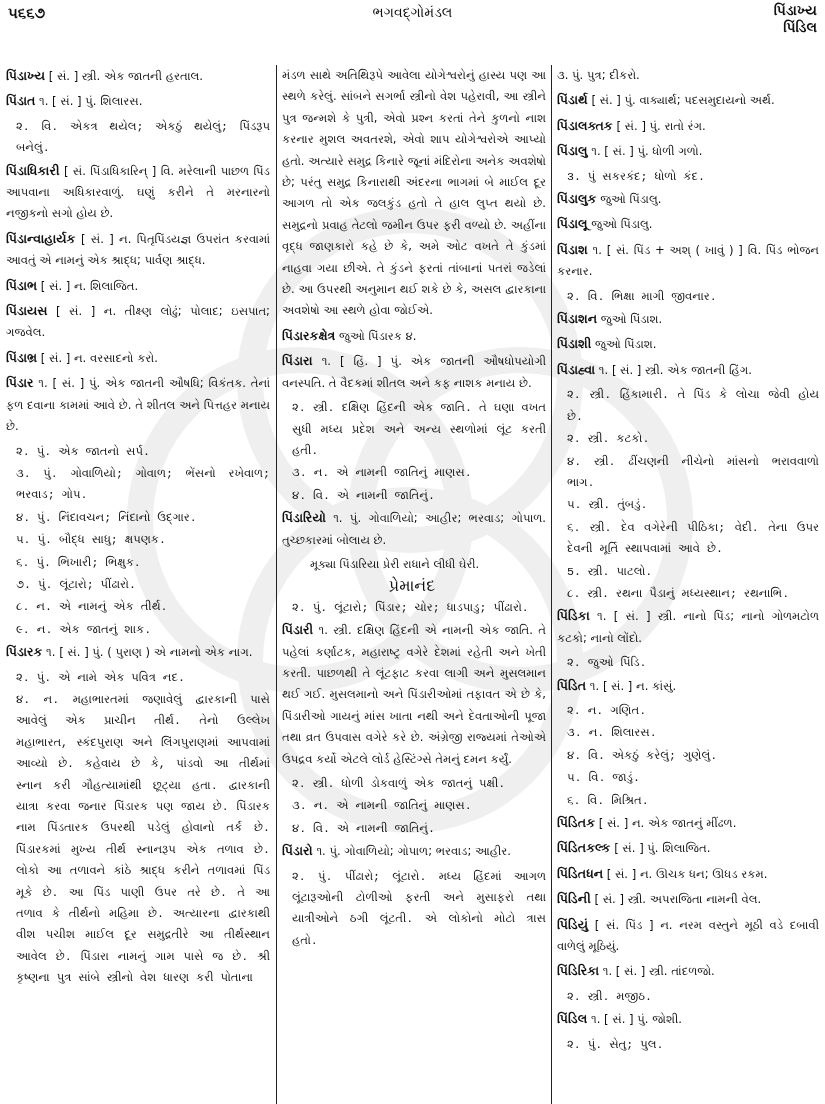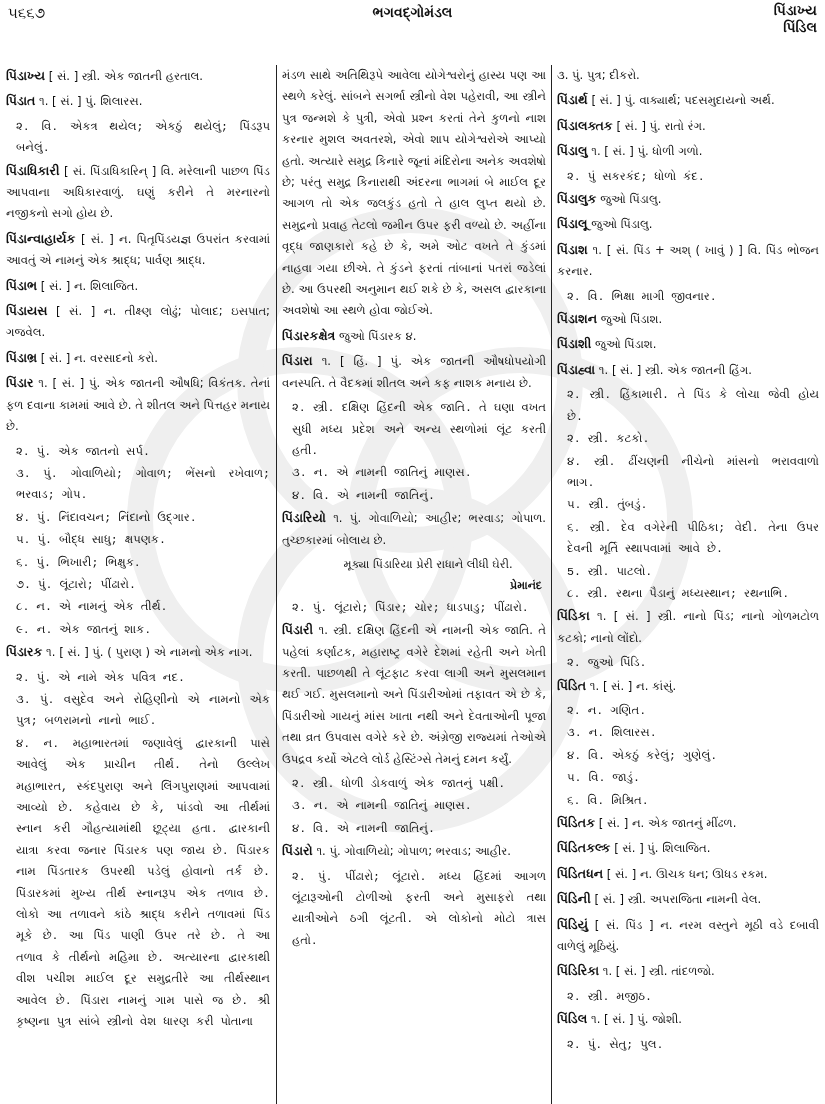--- a/index.html
+++ b/index.html
@@ -1,36 +1,36 @@
 <!DOCTYPE html>
 <html><head>
 <meta charset="utf-8">
 <style>
   html, body { margin:0; padding:0; background:#ffffff; }
   body { width:825px; height:1104px; overflow:hidden; position:relative;
          font-family:"DejaVu Sans", "Liberation Sans", sans-serif; color:#111; }
   .watermark { position:absolute; left:0; top:0; width:825px; height:1104px; pointer-events:none; z-index:0; }
   .page { position:relative; z-index:1; }
   .header { position:absolute; top:0; left:0; width:825px; height:46px; }
-  .page-no { position:absolute; left:8px; top:4px; font-size:15px; font-weight:normal; }
-  .running-title { position:absolute; left:0; right:0; top:4px; text-align:center; font-size:14px; font-weight:bold; }
+  .page-no { position:absolute; left:8px; top:4px; font-size:15px; font-weight:bold; }
+  .running-title { position:absolute; left:0; right:0; top:4px; text-align:center; font-size:14px; font-weight:normal; }
   .guide { position:absolute; right:8px; top:2px; text-align:right; font-size:14px; font-weight:bold; line-height:17px; }
   .cols { position:absolute; top:65px; left:0; width:825px; height:1050px; }
   .col { position:absolute; top:0; height:1050px; overflow:hidden; font-size:11.6px; line-height:21.4px; }
   .col1 { left:6px; width:264px; }
   .col2 { left:282px; width:264px; }
   .col3 { left:557px; width:262px; }
   .sep { position:absolute; top:0; width:1px; height:1050px; background:#222; }
   .sep1 { left:276px; } .sep2 { left:551px; }
   .entry { margin:0 0 3px 0; text-align:justify; }
   .entry .hw { font-weight:bold; font-size:12.6px; }
   .entry .body { }
   .sense { margin:0 0 1px 0; padding-left:10px; text-indent:0; text-align:justify;font-family:Liberation Mono, monospace; }
-  .quote { padding-left:28px; font-size:11.4px;text-align:center; }
-  .attrib { text-align:right; padding-right:4px; font-size:11px;font-weight:bold; }
+  .quote { padding-left:28px; font-size:11.4px; }
+  .attrib { text-align:center; padding-right:4px; font-size:16px; }
 </style>
 </head>
 <body>
 
 <svg class="watermark" viewBox="0 0 825 1104">
   <g fill="none" stroke="#efefef" stroke-width="26">
     <circle cx="300" cy="520" r="160"></circle>
     <circle cx="520" cy="520" r="160"></circle>
     <circle cx="410" cy="380" r="160"></circle>
     <circle cx="410" cy="660" r="160"></circle>
@@ -63,21 +63,20 @@
         <div class="sense">૨. પું. એક જાતનો સર્પ.</div>
         <div class="sense">૩. પું. ગોવાળિયો; ગોવાળ; ભેંસનો રખેવાળ; ભરવાડ; ગોપ.</div>
         <div class="sense">૪. પું. નિંદાવચન; નિંદાનો ઉદ્ગાર.</div>
         <div class="sense">૫. પું. બૌદ્ધ સાધુ; ક્ષપણક.</div>
         <div class="sense">૬. પું. ભિખારી; ભિક્ષુક.</div>
         <div class="sense">૭. પું. લૂંટારો; પીંઢારો.</div>
         <div class="sense">૮. ન. એ નામનું એક તીર્થ.</div>
         <div class="sense">૯. ન. એક જાતનું શાક.</div>
         <div class="entry"><span class="hw">પિંડારક</span> <span class="body">૧. [ સં. ] પું. ( પુરાણ ) એ નામનો એક નાગ.</span></div>
         <div class="sense">૨. પું. એ નામે એક પવિત્ર નદ.</div>
-        <div class="sense">૩. પું. વસુદેવ અને રોહિણીનો એ નામનો એક પુત્ર; બળરામનો નાનો ભાઈ.</div>
         <div class="sense">૪. ન. મહાભારતમાં જણાવેલું દ્વારકાની પાસે આવેલું એક પ્રાચીન તીર્થ. તેનો ઉલ્લેખ મહાભારત, સ્કંદપુરાણ અને લિંગપુરાણમાં આપવામાં આવ્યો છે. કહેવાય છે કે, પાંડવો આ તીર્થમાં સ્નાન કરી ગૌહત્યામાંથી છૂટ્યા હતા. દ્વારકાની યાત્રા કરવા જનાર પિંડારક પણ જાય છે. પિંડારક નામ પિંડતારક ઉપરથી પડેલું હોવાનો તર્ક છે. પિંડારકમાં મુખ્ય તીર્થ સ્નાનરૂપ એક તળાવ છે. લોકો આ તળાવને કાંઠે શ્રાદ્ધ કરીને તળાવમાં પિંડ મૂકે છે. આ પિંડ પાણી ઉપર તરે છે. તે આ તળાવ કે તીર્થનો મહિમા છે. અત્યારના દ્વારકાથી વીશ પચીશ માઈલ દૂર સમુદ્રતીરે આ તીર્થસ્થાન આવેલ છે. પિંડારા નામનું ગામ પાસે જ છે. શ્રી કૃષ્ણના પુત્ર સાંબે સ્ત્રીનો વેશ ધારણ કરી પોતાના</div>
       </div>
     <div class="col col2">
         <div class="entry"><span class="body">મંડળ સાથે અતિથિરૂપે આવેલા યોગેશ્વરોનું હાસ્ય પણ આ સ્થળે કરેલું. સાંબને સગર્ભા સ્ત્રીનો વેશ પહેરાવી, આ સ્ત્રીને પુત્ર જન્મશે કે પુત્રી, એવો પ્રશ્ન કરતાં તેને કુળનો નાશ કરનાર મુશલ અવતરશે, એવો શાપ યોગેશ્વરોએ આપ્યો હતો. અત્યારે સમુદ્ર કિનારે જૂનાં મંદિરોના અનેક અવશેષો છે; પરંતુ સમુદ્ર કિનારાથી અંદરના ભાગમાં બે માઈલ દૂર આગળ તો એક જલકુંડ હતો તે હાલ લુપ્ત થયો છે. સમુદ્રનો પ્રવાહ તેટલો જમીન ઉપર ફરી વળ્યો છે. અહીંના વૃદ્ધ જાણકારો કહે છે કે, અમે ઓટ વખતે તે કુંડમાં નાહવા ગયા છીએ. તે કુંડને ફરતાં તાંબાનાં પતરાં જડેલાં છે. આ ઉપરથી અનુમાન થઈ શકે છે કે, અસલ દ્વારકાના અવશેષો આ સ્થળે હોવા જોઈએ.</span></div>
         <div class="entry"><span class="hw">પિંડારકક્ષેત્ર</span> <span class="body">જુઓ પિંડારક ૪.</span></div>
         <div class="entry"><span class="hw">પિંડારા</span> <span class="body">૧. [ હિં. ] પું. એક જાતની ઔષધોપયોગી વનસ્પતિ. તે વૈદકમાં શીતલ અને કફ નાશક મનાય છે.</span></div>
         <div class="sense">૨. સ્ત્રી. દક્ષિણ હિંદની એક જાતિ. તે ઘણા વખત સુધી મધ્ય પ્રદેશ અને અન્ય સ્થળોમાં લૂંટ કરતી હતી.</div>
         <div class="sense">૩. ન. એ નામની જાતિનું માણસ.</div>
         <div class="sense">૪. વિ. એ નામની જાતિનું.</div>
         <div class="entry"><span class="hw">પિંડારિયો</span> <span class="body">૧. પું. ગોવાળિયો; આહીર; ભરવાડ; ગોપાળ. તુચ્છકારમાં બોલાય છે.</span></div>
@@ -89,21 +88,21 @@
         <div class="sense">૩. ન. એ નામની જાતિનું માણસ.</div>
         <div class="sense">૪. વિ. એ નામની જાતિનું.</div>
         <div class="entry"><span class="hw">પિંડારો</span> <span class="body">૧. પું. ગોવાળિયો; ગોપાળ; ભરવાડ; આહીર.</span></div>
         <div class="sense">૨. પું. પીંઢારો; લૂંટારો. મધ્ય હિંદમાં આગળ લૂંટારૂઓની ટોળીઓ ફરતી અને મુસાફરો તથા યાત્રીઓને ઠગી લૂંટતી. એ લોકોનો મોટો ત્રાસ હતો.</div>
       </div>
     <div class="col col3">
         <div class="entry"><span class="body">૩. પું. પુત્ર; દીકરો.</span></div>
         <div class="entry"><span class="hw">પિંડાર્થ</span> <span class="body">[ સં. ] પું. વાક્યાર્થ; પદસમુદાયનો અર્થ.</span></div>
         <div class="entry"><span class="hw">પિંડાલક્તક</span> <span class="body">[ સં. ] પું. રાતો રંગ.</span></div>
         <div class="entry"><span class="hw">પિંડાલુ</span> <span class="body">૧. [ સં. ] પું. ધોળી ગળો.</span></div>
-        <div class="sense">૨. પું સકરકંદ; ધોળો કંદ.</div>
+        <div class="sense">3. પું સકરકંદ; ધોળો કંદ.</div>
         <div class="entry"><span class="hw">પિંડાલુક</span> <span class="body">જુઓ પિંડાલુ.</span></div>
         <div class="entry"><span class="hw">પિંડાલૂ</span> <span class="body">જુઓ પિંડાલુ.</span></div>
         <div class="entry"><span class="hw">પિંડાશ</span> <span class="body">૧. [ સં. પિંડ + અશ્ ( ખાવું ) ] વિ. પિંડ ભોજન કરનાર.</span></div>
         <div class="sense">૨. વિ. ભિક્ષા માગી જીવનાર.</div>
         <div class="entry"><span class="hw">પિંડાશન</span> <span class="body">જુઓ પિંડાશ.</span></div>
         <div class="entry"><span class="hw">પિંડાશી</span> <span class="body">જુઓ પિંડાશ.</span></div>
         <div class="entry"><span class="hw">પિંડાહ્વા</span> <span class="body">૧. [ સં. ] સ્ત્રી. એક જાતની હિંગ.</span></div>
         <div class="sense">૨. સ્ત્રી. હિંકામારી. તે પિંડ કે લોચા જેવી હોય છે.</div>
         <div class="sense">૨. સ્ત્રી. કટકો.</div>
         <div class="sense">૪. સ્ત્રી. ઢીંચણની નીચેનો માંસનો ભરાવવાળો ભાગ.</div>

